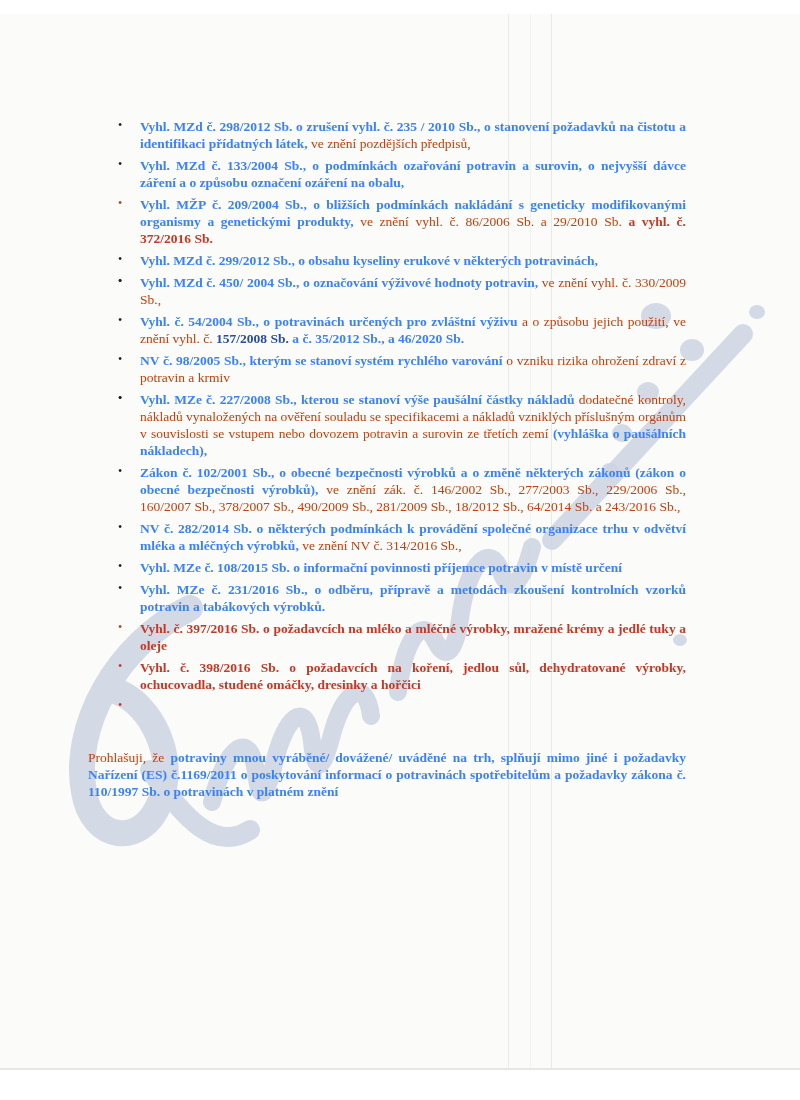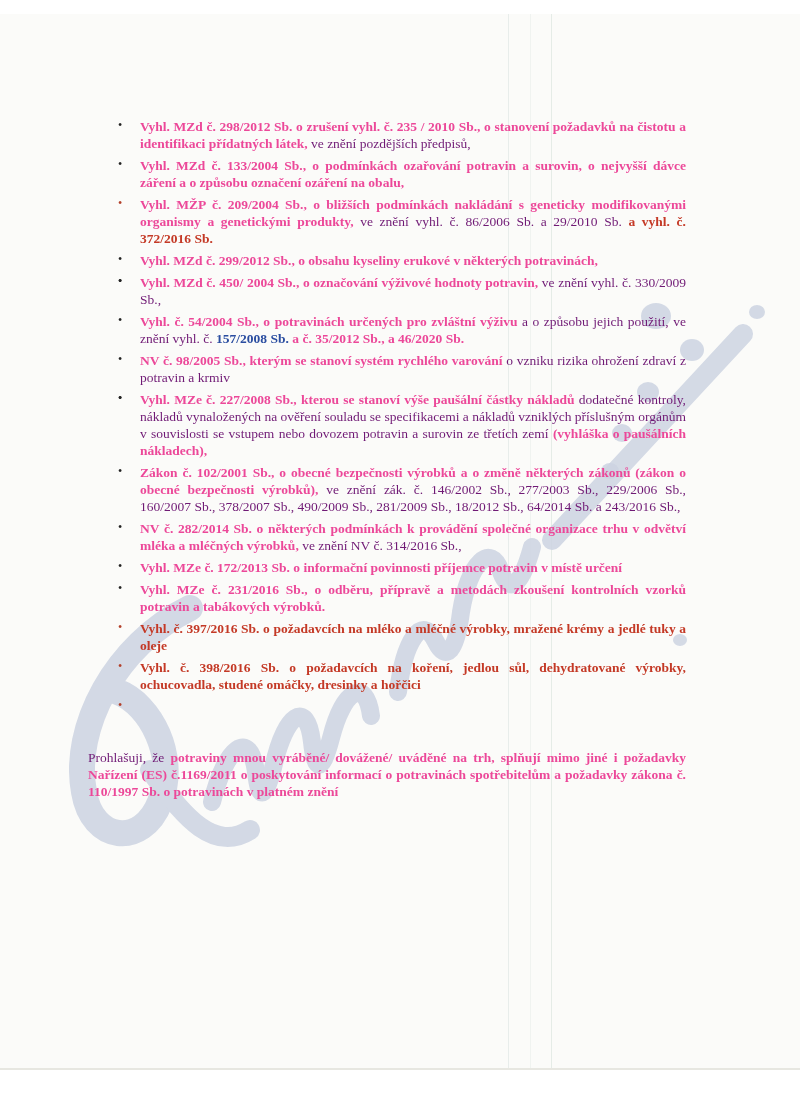--- a/index.html
+++ b/index.html
@@ -58,22 +58,22 @@
     margin: 0 0 5px 0;
   }
   .bullet {
     position: absolute;
     left: 30px;
     top: -1px;
     font-size: 12px;
   }
   .bullet.black { color: #222222; }
   .bullet.red { color: #b3402a; }
-  .seg { color: #701a75; }
-  .seg.b { font-weight: bold; color: #ec4899; }
+  .seg { color: #c2410c; }
+  .seg.b { font-weight: bold; color: #3b82f6; }
   .seg.red { color: #c43926; }
   .seg.b.red { color: #c43926; }
   a.seg.link {
     color: #2a4da0;
     cursor: pointer;
   }
   p.paragraph {
     margin: 0;
   }
   p.paragraph.first { margin-top: 56px; }
@@ -116,21 +116,21 @@
         <li><span class="bullet red">•</span><span><span class="seg b">Vyhl. MŽP č. 209/2004 Sb., o bližších podmínkách nakládání s geneticky modifikovanými organismy a genetickými produkty, </span><span class="seg">ve znění vyhl. č. 86/2006 Sb. a 29/2010 Sb. </span><span class="seg b red">a vyhl. č. 372/2016 Sb.</span></span></li>
         <li><span class="bullet black">•</span><span><span class="seg b">Vyhl. MZd č. 299/2012 Sb., o obsahu kyseliny erukové v některých potravinách,</span></span></li>
         <li><span class="bullet black">•</span></li>
         <li><span class="bullet black">•</span><span><span class="seg b">Vyhl. MZd č. 450/ 2004 Sb., o označování výživové hodnoty potravin, </span><span class="seg">ve znění vyhl. č. 330/2009 Sb.,</span></span></li>
         <li><span class="bullet black">•</span><span><span class="seg b">Vyhl. č. 54/2004 Sb., o potravinách určených pro zvláštní výživu </span><span class="seg">a o způsobu jejich použití, ve znění vyhl. č. </span><a class="seg b link">157/2008 Sb.</a><span class="seg b"> a č. 35/2012 Sb., a 46/2020 Sb.</span></span></li>
         <li><span class="bullet black">•</span><span><span class="seg b">NV č. 98/2005 Sb., kterým se stanoví systém rychlého varování </span><span class="seg">o vzniku rizika ohrožení zdraví z potravin a krmiv</span></span></li>
         <li><span class="bullet black">•</span></li>
         <li><span class="bullet black">•</span><span><span class="seg b">Vyhl. MZe č. 227/2008 Sb., kterou se stanoví výše paušální částky nákladů </span><span class="seg">dodatečné kontroly, nákladů vynaložených na ověření souladu se specifikacemi a nákladů vzniklých příslušným orgánům v souvislosti se vstupem nebo dovozem potravin a surovin ze třetích zemí </span><span class="seg b">(vyhláška o paušálních nákladech),</span></span></li>
         <li><span class="bullet black">•</span><span><span class="seg b">Zákon č. 102/2001 Sb., o obecné bezpečnosti výrobků a o změně některých zákonů (zákon o obecné bezpečnosti výrobků), </span><span class="seg">ve znění zák. č. 146/2002 Sb., 277/2003 Sb., 229/2006 Sb., 160/2007 Sb., 378/2007 Sb., 490/2009 Sb., 281/2009 Sb., 18/2012 Sb., 64/2014 Sb. a 243/2016 Sb.,</span></span></li>
         <li><span class="bullet black">•</span><span><span class="seg b">NV č. 282/2014 Sb. o některých podmínkách k provádění společné organizace trhu v odvětví mléka a mléčných výrobků, </span><span class="seg">ve znění NV č. 314/2016 Sb.,</span></span></li>
-        <li><span class="bullet black">•</span><span><span class="seg b">Vyhl. MZe č. 172/2013 Sb. o informační povinnosti příjemce potravin v místě určení</span></span></li>
+        <li><span class="bullet black">•</span><span><span class="seg b">Vyhl. MZe č. 108/2015 Sb. o informační povinnosti příjemce potravin v místě určení</span></span></li>
         <li><span class="bullet black">•</span><span><span class="seg b">Vyhl. MZe č. 231/2016 Sb., o odběru, přípravě a metodách zkoušení kontrolních vzorků potravin a tabákových výrobků.</span></span></li>
         <li><span class="bullet red">•</span><span><span class="seg b red">Vyhl. č. 397/2016 Sb. o požadavcích na mléko a mléčné výrobky, mražené krémy a jedlé tuky a oleje</span></span></li>
         <li><span class="bullet red">•</span><span><span class="seg b red">Vyhl. č. 398/2016 Sb. o požadavcích na koření, jedlou sůl, dehydratované výrobky, ochucovadla, studené omáčky, dresinky a hořčici</span></span></li>
         <li><span class="bullet red">•</span></li>
       </ul>
     <div id="paragraphs">
         <p class="paragraph first"><span class="seg">Prohlašuji, že </span><span class="seg b">potraviny mnou vyráběné/ dovážené/ uváděné na trh, splňují mimo jiné i požadavky Nařízení (ES) č.1169/2011 o poskytování informací o potravinách spotřebitelům a požadavky zákona č. 110/1997 Sb. o potravinách v platném znění</span></p>
       </div>
   </div>
 

